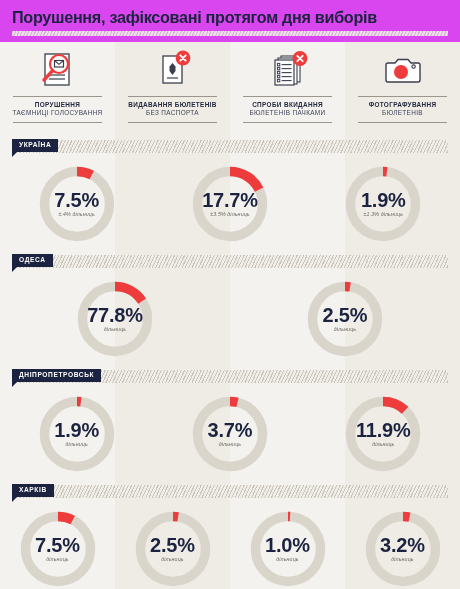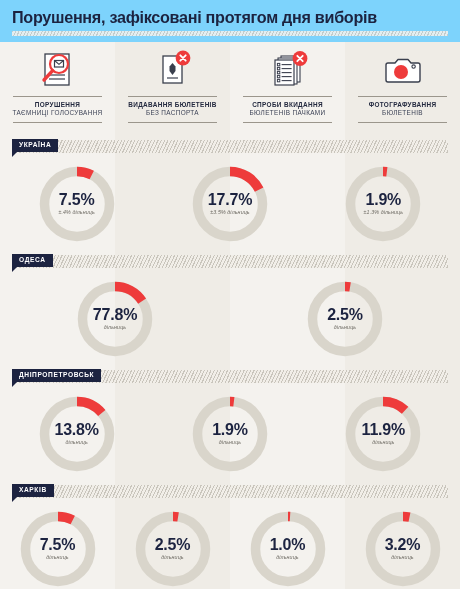--- a/index.html
+++ b/index.html
@@ -9,21 +9,21 @@
     height: 589px;
     background: #f4f2ee;
     font-family: "Liberation Sans", sans-serif;
     overflow: hidden;
     position: relative;
   }
 
   
   .title-bar {
     padding: 9px 12px 6px 12px;
-    background: #7dd3fc;
+    background: #d946ef;
   }
   .title-text {
     font-size: 16.2px;
     font-weight: bold;
     color: #1c2340;
     letter-spacing: -0.3px;
     line-height: 1.1;
     white-space: nowrap;
   }
   .title-rule {
@@ -157,21 +157,21 @@
   .donut-center {
     position: absolute;
     inset: 0;
     display: flex;
     flex-direction: column;
     align-items: center;
     justify-content: center;
     pointer-events: none;
   }
   .pct {
-    font-size: 16px;
+    font-size: 20px;
     font-weight: bold;
     color: #1c2340;
     line-height: 1;
     letter-spacing: -0.2px;
   }
   .pct-sub {
     margin-top: 2.5px;
     font-size: 5.3px;
     font-style: italic;
     color: #6d6a63;
@@ -368,36 +368,36 @@
         <div class="stripes">
           <div class="stripe"></div>
           <div class="stripe alt"></div>
           <div class="stripe"></div>
           <div class="stripe alt"></div>
         </div>
         <div class="donut-cell">
           <div class="donut">
             <svg width="84" height="84" viewBox="0 0 84 84">
               <circle cx="42" cy="42" r="32.5" fill="none" stroke="#d9d5cb" stroke-width="9.5"></circle>
-              <path d="M 42 4.75 A 37.25 37.25 0 0 1 70.40098353517644 17.897165431538202 L 63.15777968056768 24.04419706644792 A 27.75 27.75 0 0 0 42 14.25 Z" fill="#ee3b3b"></path>
-            </svg>
-            <div class="donut-center">
-              <div class="pct">13.8%</div>
-              <div class="pct-sub">дільниць</div>
-            </div>
-          </div>
-        </div>
-        <div class="donut-cell">
-          <div class="donut">
-            <svg width="84" height="84" viewBox="0 0 84 84">
-              <circle cx="42" cy="42" r="32.5" fill="none" stroke="#d9d5cb" stroke-width="9.5"></circle>
               <path d="M 42 4.75 A 37.25 37.25 0 0 1 46.436369213533894 5.015122979774439 L 45.304946192632634 14.44750772318767 A 27.75 27.75 0 0 0 42 14.25 Z" fill="#ee3b3b"></path>
             </svg>
             <div class="donut-center">
               <div class="pct">1.9%</div>
+              <div class="pct-sub">дільниць</div>
+            </div>
+          </div>
+        </div>
+        <div class="donut-cell">
+          <div class="donut">
+            <svg width="84" height="84" viewBox="0 0 84 84">
+              <circle cx="42" cy="42" r="32.5" fill="none" stroke="#d9d5cb" stroke-width="9.5"></circle>
+              <path d="M 42 4.75 A 37.25 37.25 0 0 1 50.582006143703 5.752080465915789 L 48.39330659027539 14.996516320245988 A 27.75 27.75 0 0 0 42 14.25 Z" fill="#ee3b3b"></path>
+            </svg>
+            <div class="donut-center">
+              <div class="pct">3.7%</div>
               <div class="pct-sub">дільниць</div>
             </div>
           </div>
         </div>
         <div class="donut-cell">
           <div class="donut">
             <svg width="84" height="84" viewBox="0 0 84 84">
               <circle cx="42" cy="42" r="32.5" fill="none" stroke="#d9d5cb" stroke-width="9.5"></circle>
               <path d="M 42 4.75 A 37.25 37.25 0 0 1 67.32826335741012 14.686238353209642 L 60.86870625954714 21.65216414232396 A 27.75 27.75 0 0 0 42 14.25 Z" fill="#ee3b3b"></path>
             </svg>

